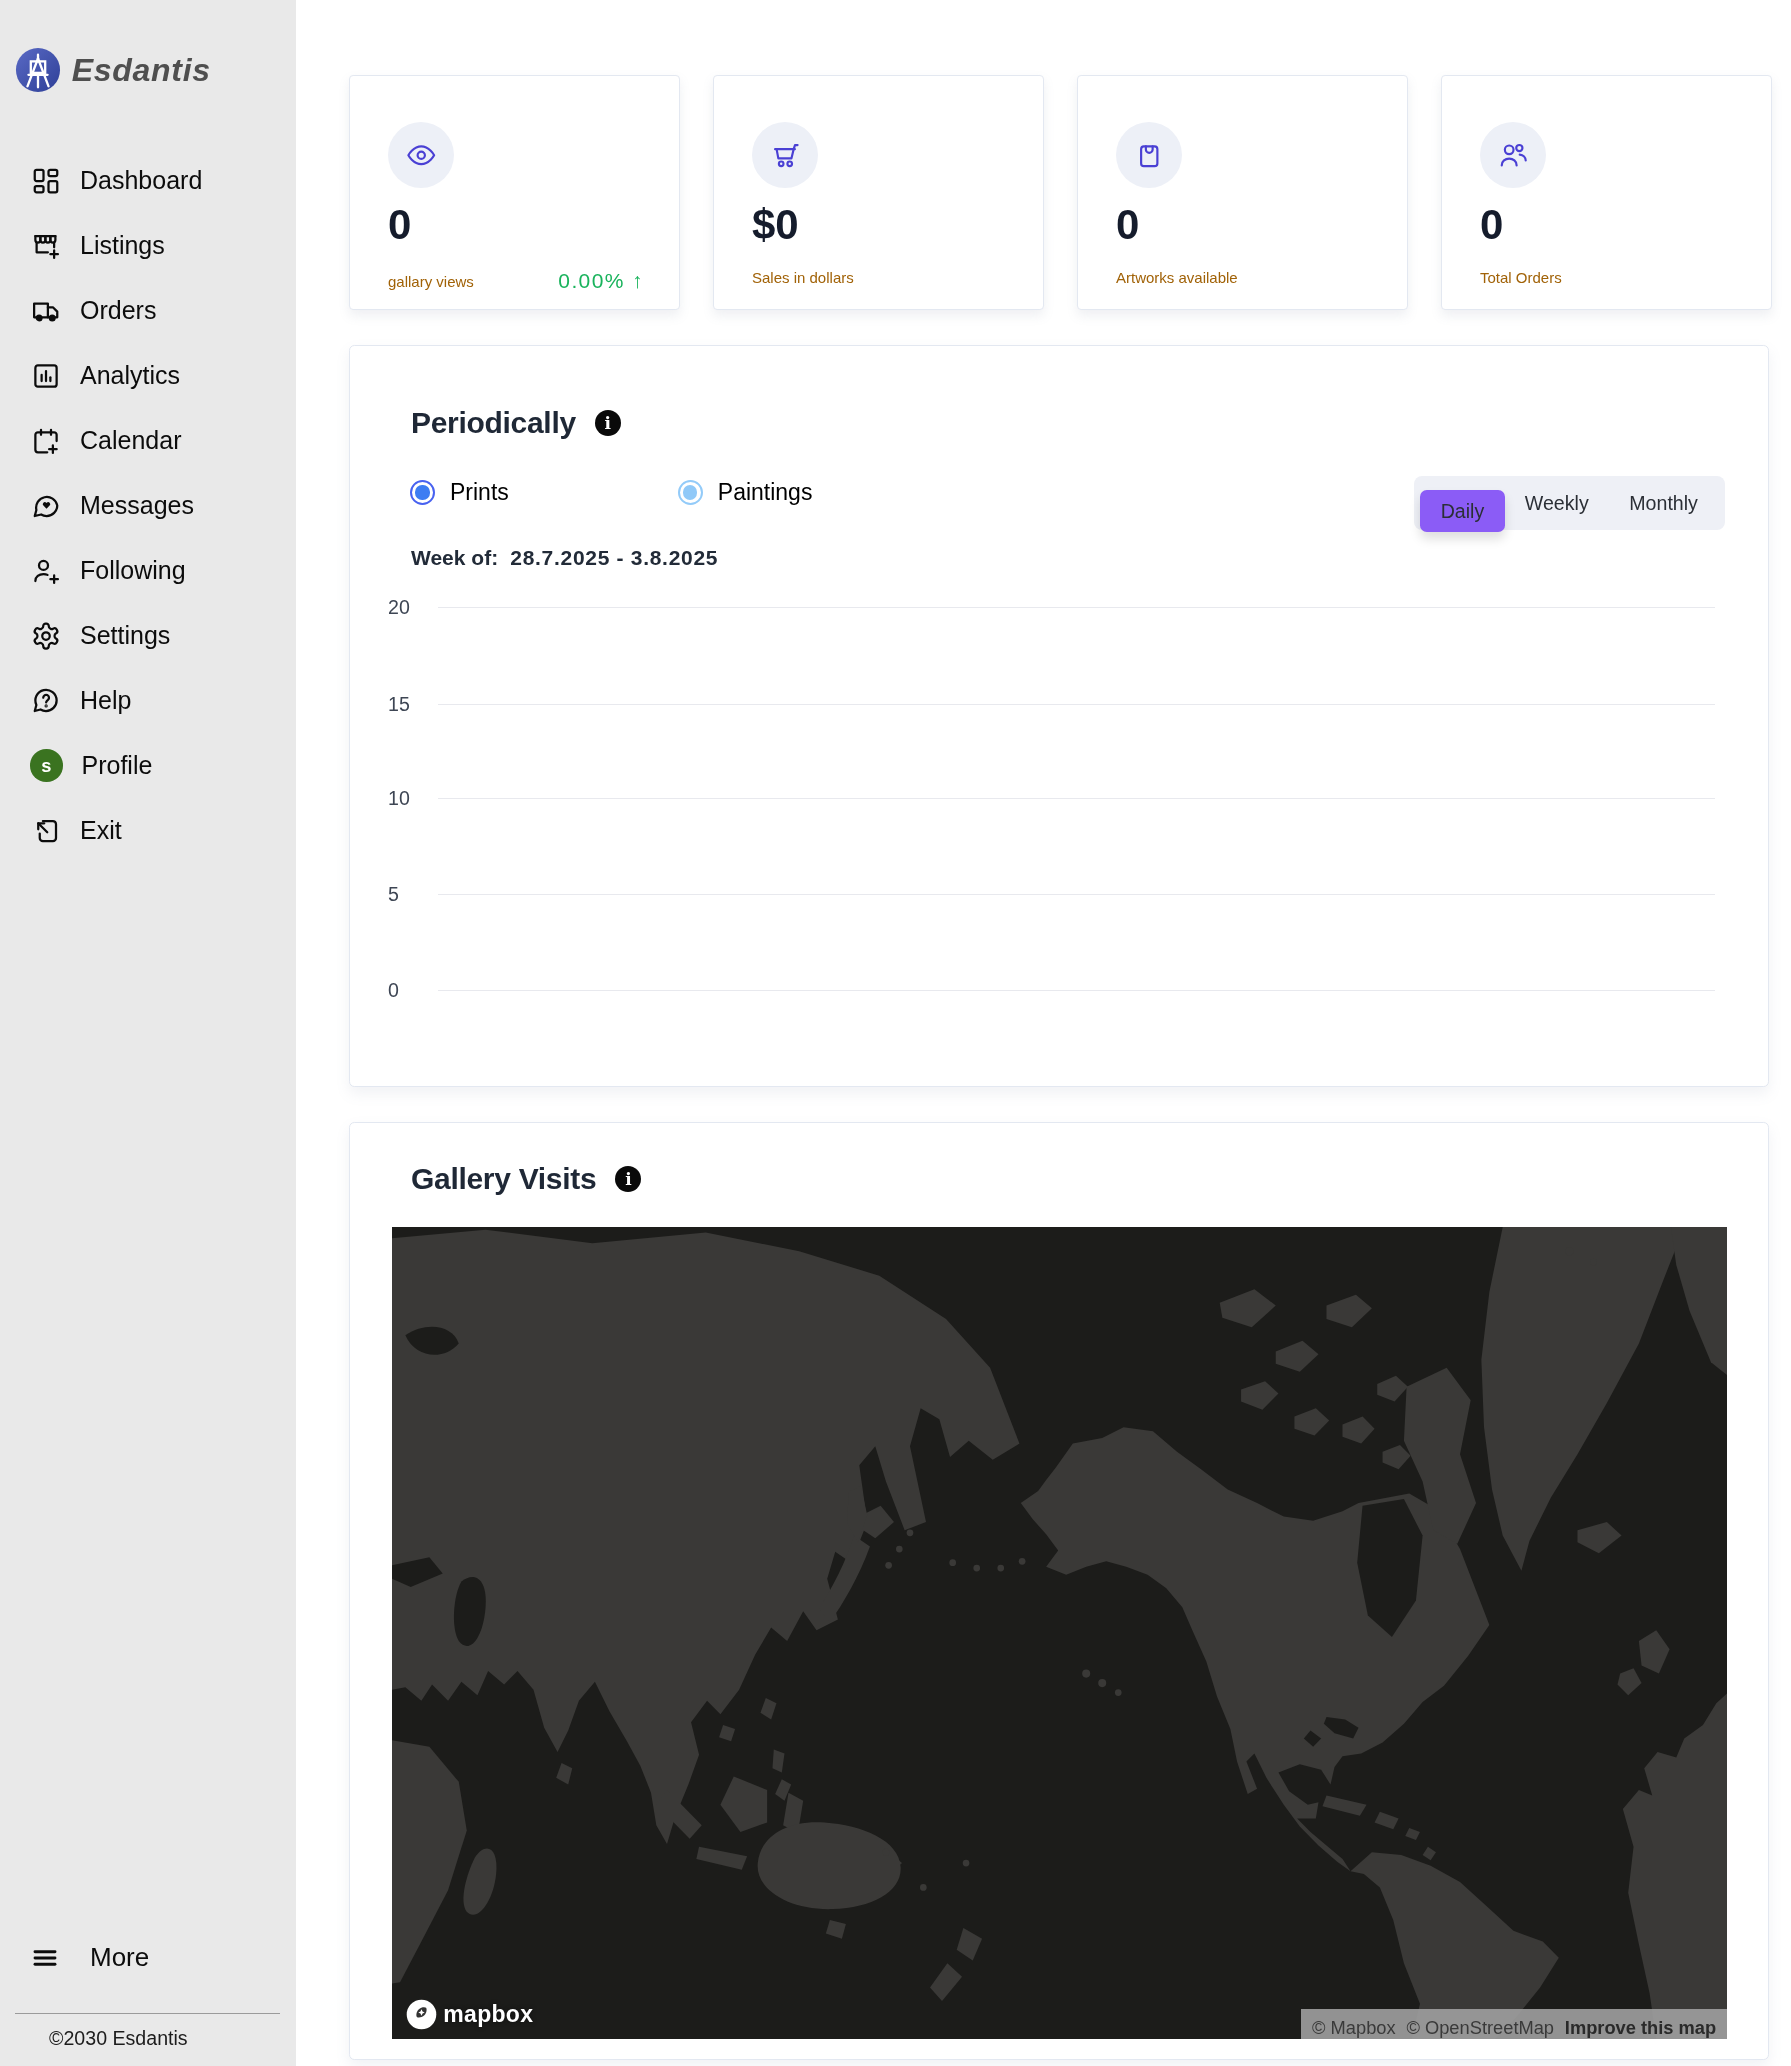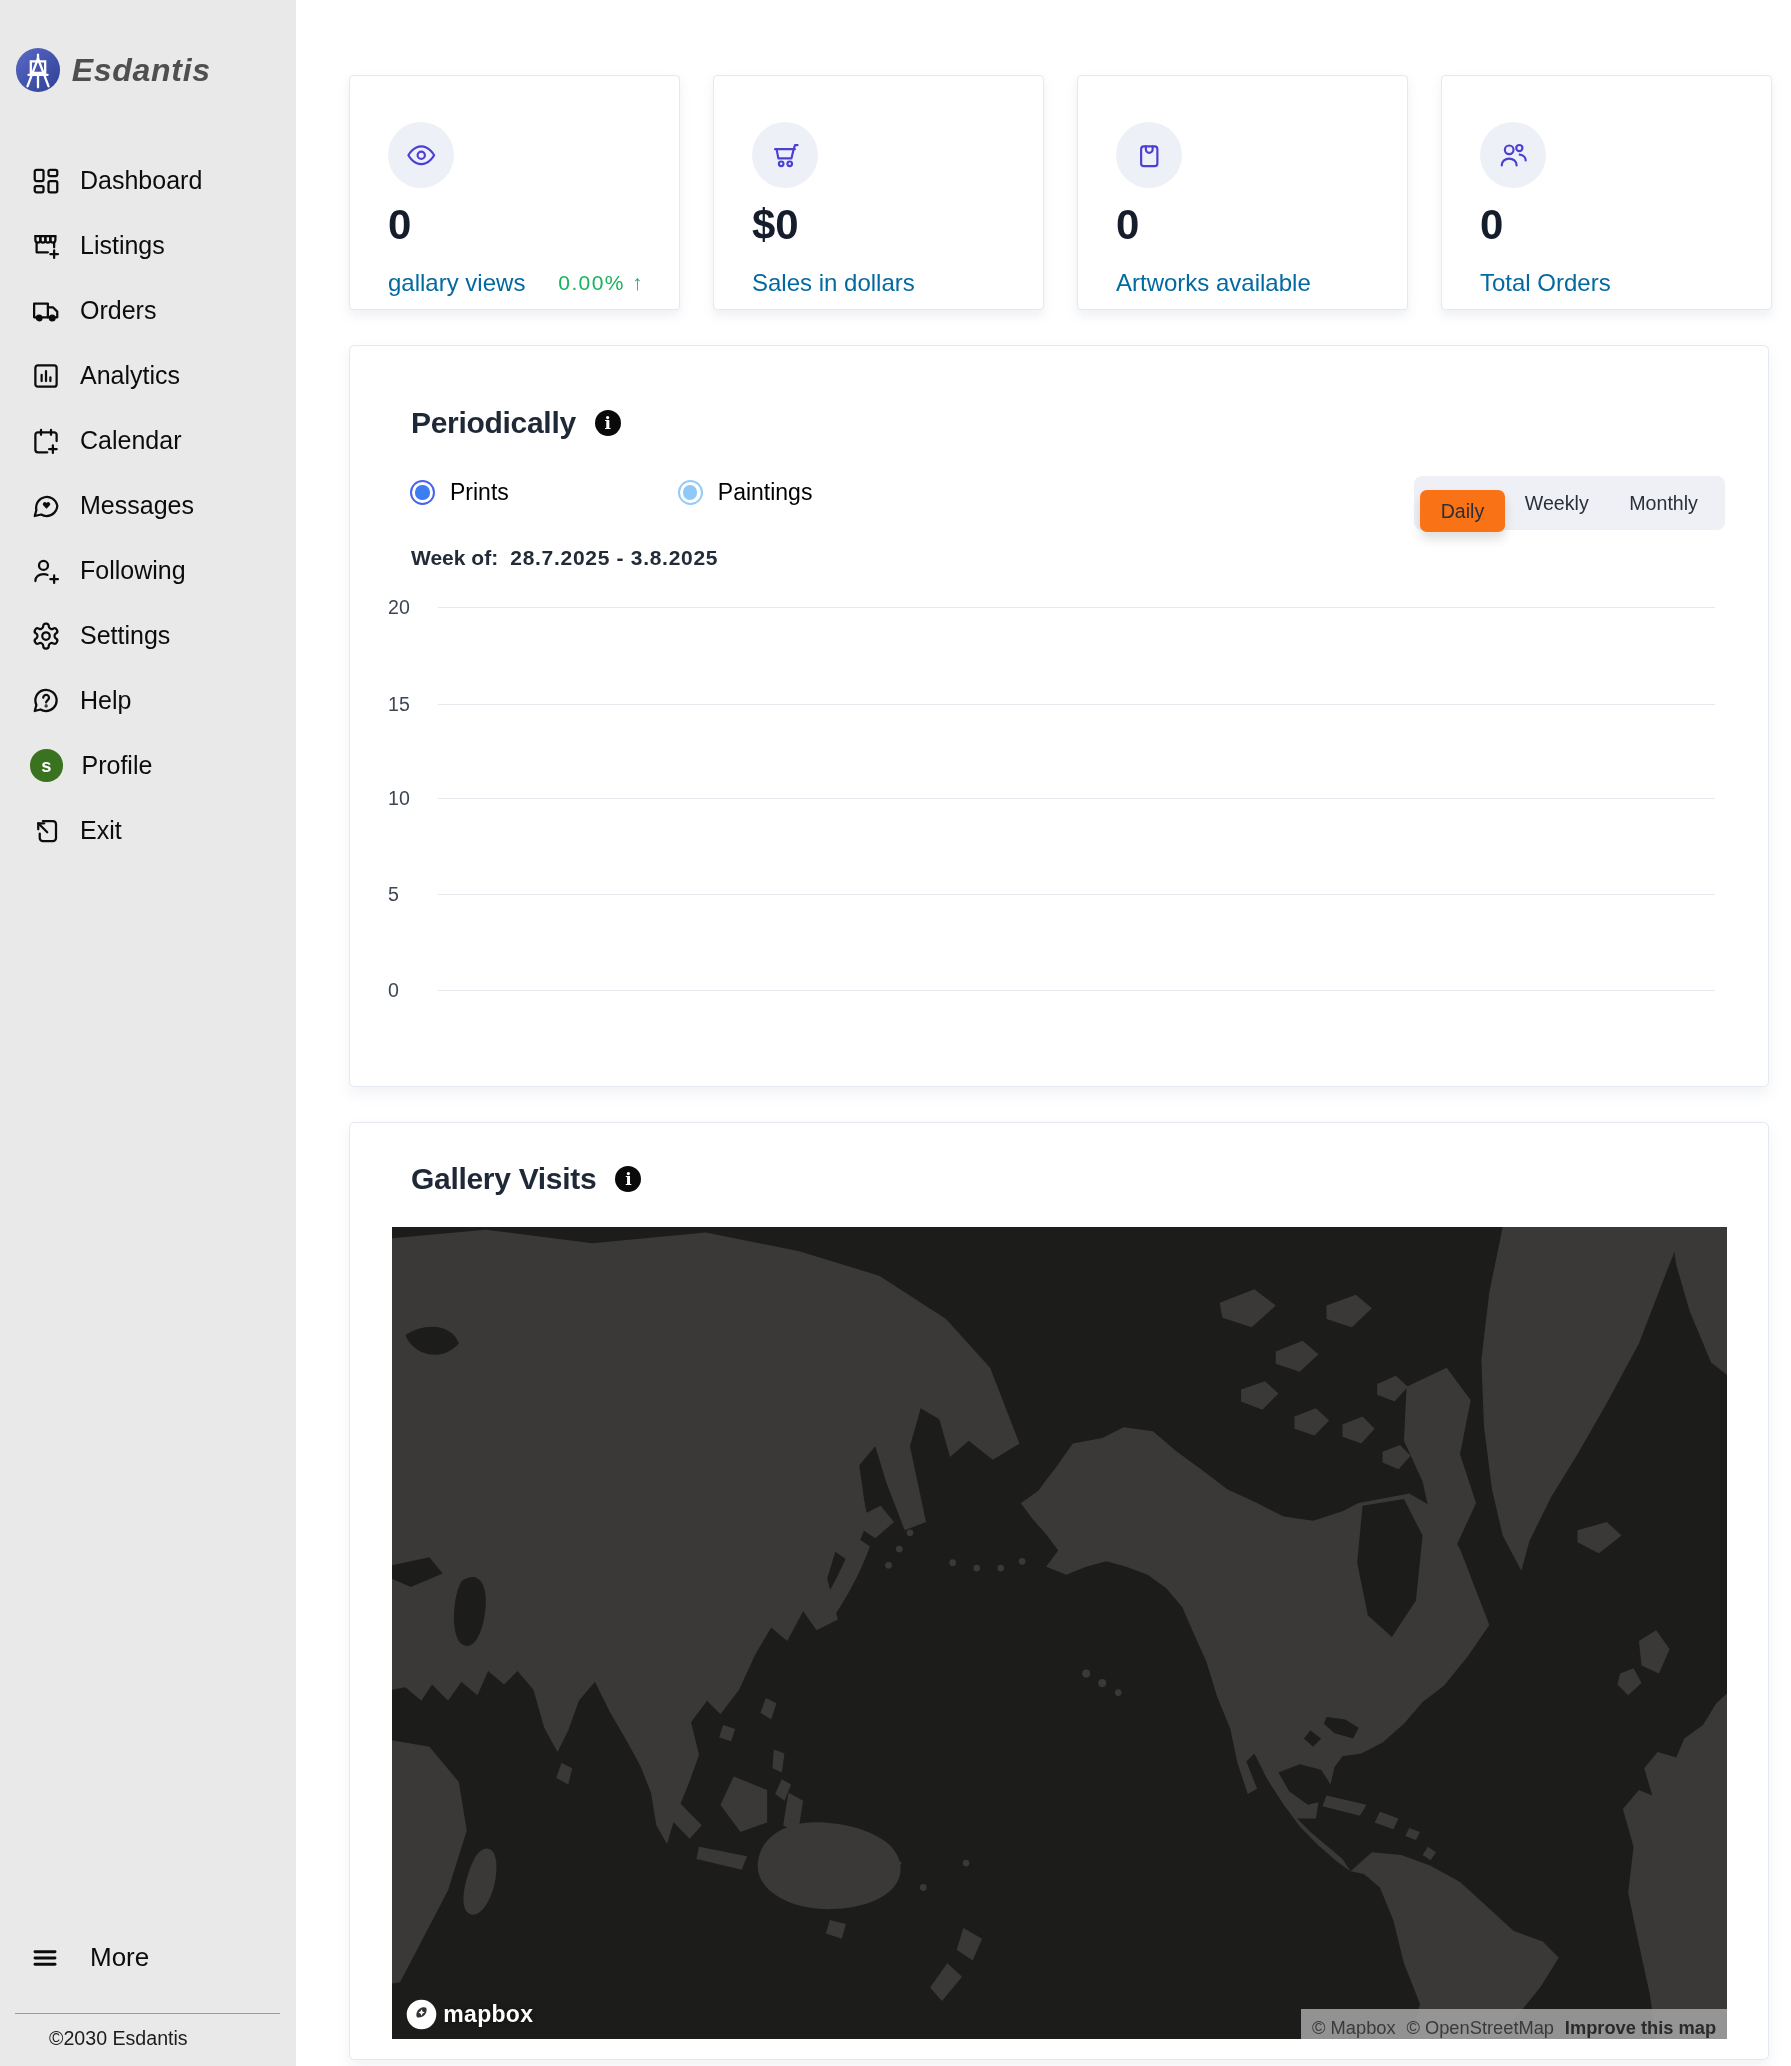--- a/index.html
+++ b/index.html
@@ -24,21 +24,21 @@
   .copyright { position:absolute; left:49px; top:2027px; font-size:19.6px; color:#1c1c1c; }
 
   
   .stats-row { position:absolute; left:349px; top:75px; display:flex; gap:33px; }
   .stat-card { width:331px; height:235px; background:#fff; border:0.7px solid #e3e8f1; border-radius:4.1px;
                box-shadow:0 5.4px 10.8px rgba(120,130,160,0.12); padding:46px 35px 0 38px; }
   .stat-icon-circle { width:66px; height:66px; border-radius:50%; background:#edf0f7; display:flex; align-items:center; justify-content:center; }
   .stat-icon-circle svg { width:32.5px; height:32.5px; color:#4a40d4; }
   .stat-value { margin-top:16.2px; font-size:42px; font-weight:700; color:#151c2c; line-height:1; }
   .stat-label-row { margin-top:23px; display:flex; align-items:center; justify-content:space-between; }
-  .stat-label { font-size:24px; color:#0369a1; }
+  .stat-label { font-size:15px; color:#a16207; }
   .stat-change { font-size:21px; color:#19b35c; letter-spacing:1.4px; font-weight:500; }
 
   
   .panel { position:absolute; left:349px; width:1420px; background:#fff; border:0.7px solid #e3e8f1; border-radius:5.4px;
            box-shadow:0 6.8px 13.5px rgba(120,130,160,0.10); }
   .panel-periodically { top:345px; height:742px; }
   .panel-gallery { top:1122px; height:938px; }
   .panel-header { position:absolute; left:61px; display:flex; align-items:center; gap:19px; }
   .panel-title { font-size:30px; font-weight:700; color:#1f2836; letter-spacing:-0.3px; }
   .info-icon { width:26px; height:26px; border-radius:50%; background:#0a0a0a; color:#fff; display:flex; align-items:center; justify-content:center;
@@ -51,21 +51,21 @@
   .radio-outer.blue { border:2.4px solid #4862f0; }
   .radio-outer.light { border:2.4px solid #93cbf9; }
   .radio-dot { width:14.2px; height:14.2px; border-radius:50%; }
   .radio-dot.blue { background:#3d7df2; }
   .radio-dot.light { background:#90c9f8; }
   .radio-label { font-size:23px; font-weight:400; color:#000000; }
 
   
   .tabs { position:absolute; right:43px; top:130px; height:54px; background:#eef0f6; border-radius:8.1px; display:flex; align-items:center; padding:0 6.8px; }
   .tab { padding:9.5px 20.3px; font-size:19.6px; color:#2b2f36; cursor:pointer; white-space:nowrap; }
-  .tab.active { background:#f97316; border-radius:6.8px; box-shadow:0 6.8px 10.8px rgba(0,0,0,0.13); transform:translateY(8.1px); }
+  .tab.active { background:#8b5cf6; border-radius:6.8px; box-shadow:0 6.8px 10.8px rgba(0,0,0,0.13); transform:translateY(8.1px); }
 
   .week-row { position:absolute; left:61px; top:200px; display:flex; gap:12.2px; align-items:baseline; }
   .week-label { font-size:21px; font-weight:700; color:#222b38; }
   .week-value { font-size:21px; font-weight:600; color:#222b38; letter-spacing:0.7px; }
 
   
   .chart { position:absolute; left:38px; top:247px; width:1327px; height:420px; }
   .tick-row { position:absolute; left:0; right:0; height:20.3px; display:flex; align-items:center; }
   .tick-label { width:43px; font-size:19.6px; color:#3e4654; }
   .tick-line { flex:1; border-top:1.4px solid #e8e9ee; margin-left:6.8px; }

